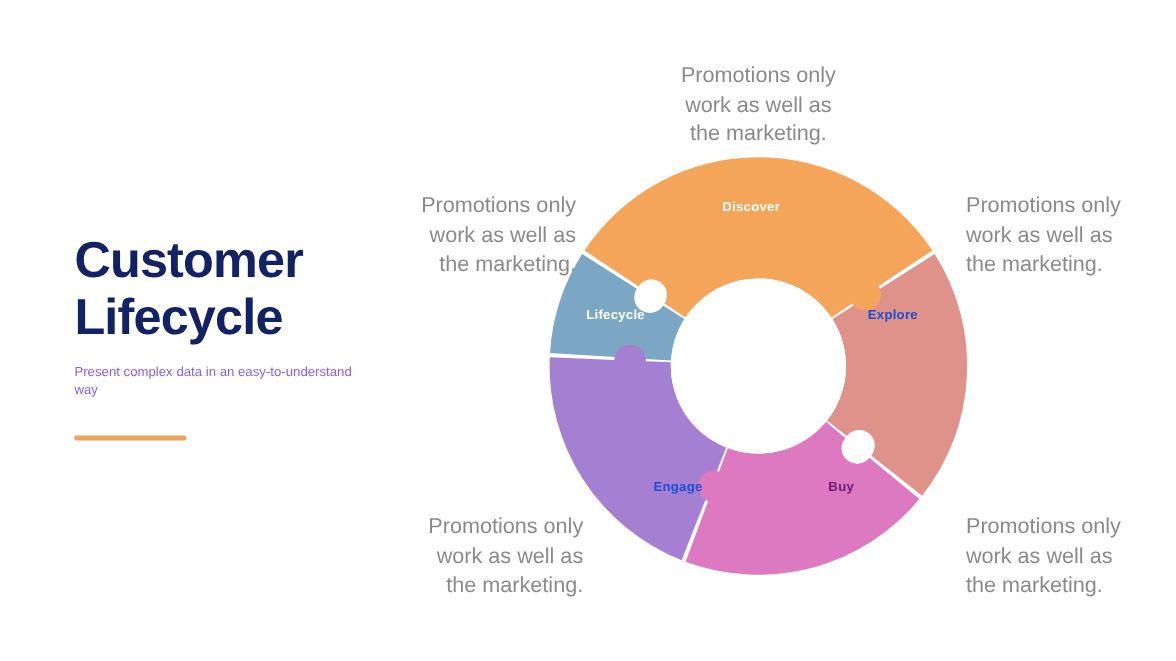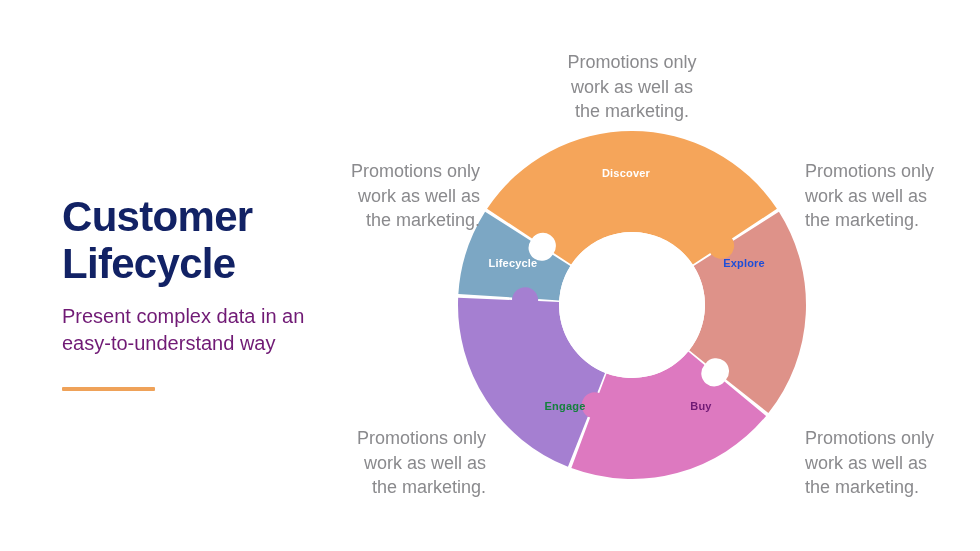--- a/index.html
+++ b/index.html
@@ -31,23 +31,23 @@
     font-size: 42px;
     line-height: 1.13;
     font-weight: bold;
     color: #122265;
     letter-spacing: -0.7px;
     margin: 0;
     white-space: pre-line;
   }
   .subtitle {
     margin: 15px 0 0 0;
-    font-size: 20px;
+    font-size: 11px;
     line-height: 1.35;
-    color: #701a75;
+    color: #8b5cf6;
     width: 245px;
   }
   .accent-rule {
     margin-top: 30px;
     width: 93px;
     height: 4px;
     background: #EFA259;
     border-radius: 1px;
   }
 
@@ -106,21 +106,21 @@
         <path d="M 567.95 466.78 A 174 174 0 0 1 458.15 297.71 L 512.11 299.97 A 13 13 0 1 1 538.08 301.06 L 559.06 301.94 A 73 73 0 0 0 605.13 372.87 L 597.40 392.40 A 13 13 0 1 1 587.83 416.57 L 567.95 466.78 Z" fill="#A57FD1"></path>
         <path d="M 766.07 415.91 A 174 174 0 0 1 571.35 468.09 L 590.17 417.47 A 13 13 0 1 1 599.23 393.10 L 606.55 373.42 A 73 73 0 0 0 688.25 351.53 L 704.43 364.92 A 13 13 0 1 0 724.46 381.49 L 766.07 415.91 Z" fill="#DD79C0"></path>
         <path d="M 778.91 211.77 A 174 174 0 0 1 768.36 413.08 L 726.04 379.54 A 13 13 0 1 0 705.67 363.39 L 689.21 350.34 A 73 73 0 0 0 693.64 265.88 L 711.37 254.63 A 13 13 0 1 1 733.32 240.70 L 778.91 211.77 Z" fill="#DE9289"></path>
         <path d="M 487.07 208.71 A 174 174 0 0 1 776.93 208.71 L 731.95 238.59 A 13 13 0 1 1 710.29 252.98 L 692.80 264.60 A 73 73 0 0 0 571.20 264.60 L 553.71 252.98 A 13 13 0 1 0 532.05 238.59 L 487.07 208.71 Z" fill="#F5A55A"></path>
         <circle cx="632" cy="305" r="73" fill="#ffffff"></circle>
       </svg>
     <div id="seg-labels">
         <div class="seg-label" style="left: 626px; top: 173px; color: rgb(255, 255, 255);">Discover</div>
         <div class="seg-label" style="left: 744px; top: 263px; color: #1d4ed8;">Explore</div>
         <div class="seg-label" style="left: 701px; top: 406px; color: #701a75;">Buy</div>
-        <div class="seg-label" style="left: 565px; top: 406px; color: #15803d;">Engage</div>
+        <div class="seg-label" style="left: 565px; top: 406px; color: #1d4ed8;">Engage</div>
         <div class="seg-label" style="left: 513px; top: 263px; color: rgb(255, 255, 255);">Lifecycle</div>
       </div>
     <div id="captions">
         <div class="caption c-center" style="left: 557px; top: 50px; width: 150px;">Promotions only work as well as the marketing.</div>
         <div class="caption c-left" style="left: 805px; top: 159px; width: 150px;">Promotions only work as well as the marketing.</div>
         <div class="caption c-left" style="left: 805px; top: 426px; width: 150px;">Promotions only work as well as the marketing.</div>
         <div class="caption c-right" style="left: 336px; top: 426px; width: 150px;">Promotions only work as well as the marketing.</div>
         <div class="caption c-right" style="left: 330px; top: 159px; width: 150px;">Promotions only work as well as the marketing.</div>
       </div>
   </div>

